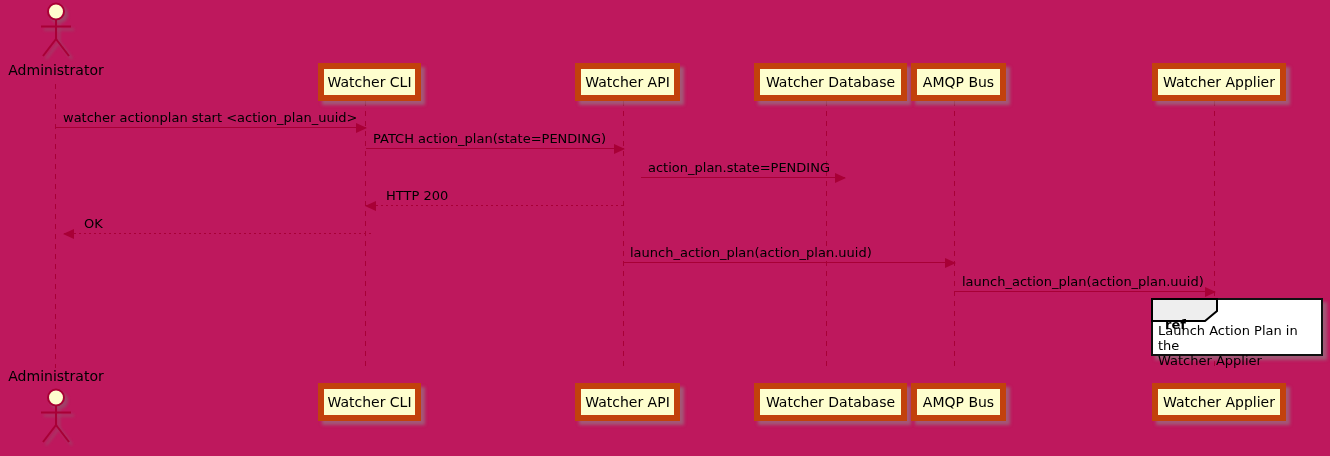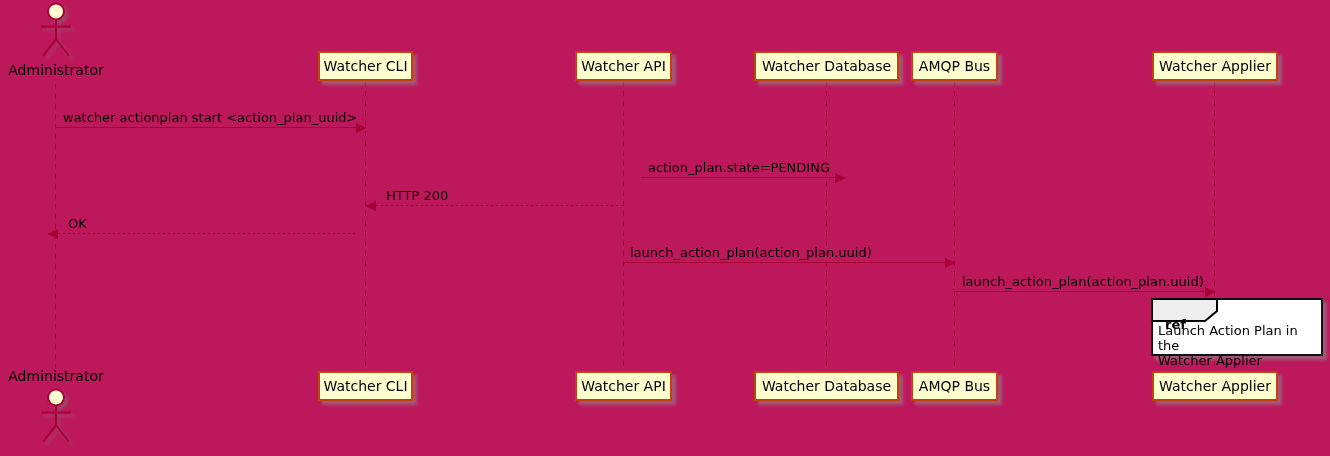--- a/index.html
+++ b/index.html
@@ -15,26 +15,27 @@
   .lifeline{
     position:absolute;
     width:1px;
     background:repeating-linear-gradient(to bottom,#A80036 0 5px,transparent 5px 10px);
   }
   
   .pbox{
     position:absolute;
     height:26px;
     background:#FEFECE;
-    border:2px solid #c2410c;
+    border:6px solid #c2410c;
     box-shadow:4px 4px 3px rgba(140,140,140,.55);
     display:flex;align-items:center;justify-content:center;
     font-size:14px;
     white-space:nowrap;
     z-index:3;
+    margin-top:12px;
   }
   
   .actor-svg{position:absolute;z-index:3;filter:drop-shadow(3px 3px 1.5px rgba(120,120,120,.45));}
   .actor-label{
     position:absolute;
     width:120px;
     text-align:center;
     font-size:14px;
     white-space:nowrap;
     z-index:3;
@@ -91,31 +92,36 @@
   <div class="pbox" style="left:575px;top:51px;width:93px">Watcher API</div>
   <div class="pbox" style="left:754px;top:51px;width:141px">Watcher Database</div>
   <div class="pbox" style="left:911px;top:51px;width:83px">AMQP Bus</div>
   <div class="pbox" style="left:1152px;top:51px;width:122px">Watcher Applier</div>
 
   <div class="msg solid" style="left:56px;top:108px;width:310px">
     <span class="label" style="left:7px">watcher actionplan start &lt;action_plan_uuid&gt;</span>
     <div class="line"></div>
     <span class="arrow-r"></span>
   </div>
+  <div class="msg solid" style="left:366px;top:129px;width:258px">
+    <span class="label" style="left:7px">PATCH action_plan(state=PENDING)</span>
+    <div class="line"></div>
+    <span class="arrow-r"></span>
+  </div>
   <div class="msg solid" style="left:641px;top:158px;width:204px">
     <span class="label" style="left:7px">action_plan.state=PENDING</span>
     <div class="line"></div>
     <span class="arrow-r"></span>
   </div>
   <div class="msg dashed" style="left:366px;top:186px;width:258px">
     <span class="label" style="left:20px">HTTP 200</span>
     <div class="line"></div>
     <span class="arrow-l"></span>
   </div>
-  <div class="msg dashed" style="left:48px;top:214px;width:310px">
+  <div class="msg dashed" style="left:64px;top:214px;width:310px">
     <span class="label" style="left:20px">OK</span>
     <div class="line"></div>
     <span class="arrow-l"></span>
   </div>
   <div class="msg solid" style="left:623px;top:243px;width:332px">
     <span class="label" style="left:7px">launch_action_plan(action_plan.uuid)</span>
     <div class="line"></div>
     <span class="arrow-r"></span>
   </div>
   <div class="msg solid" style="left:955px;top:272px;width:260px">

